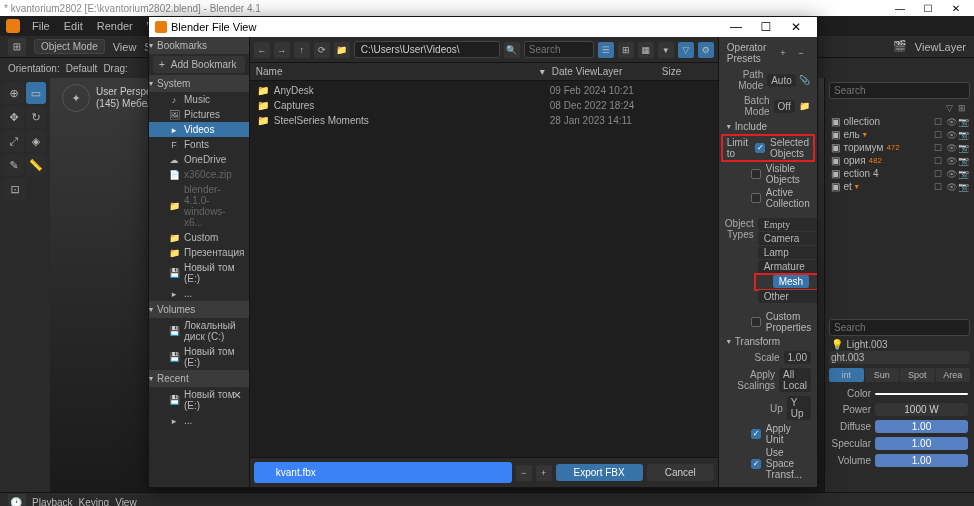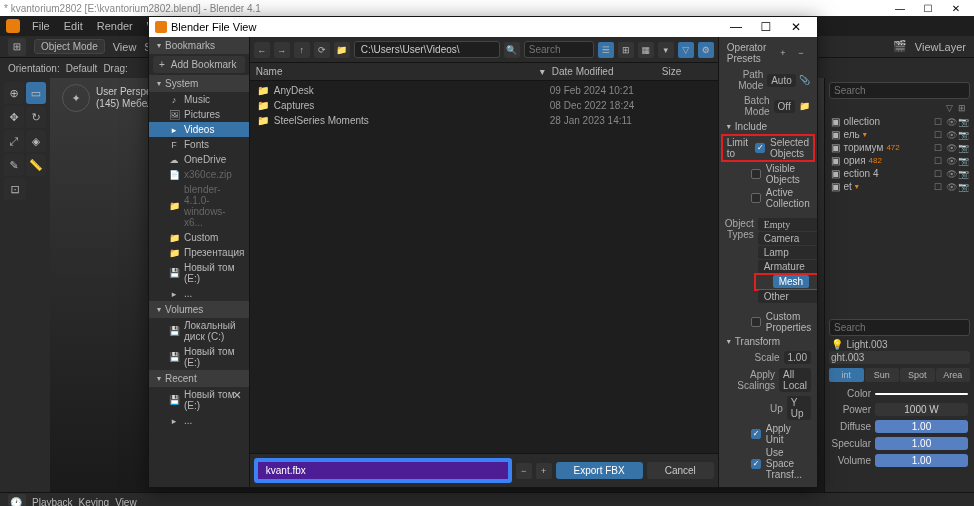--- a/index.html
+++ b/index.html
@@ -30,21 +30,21 @@
 .out-icn { width: 10px; height: 10px; color: #888; font-size: 9px; }
 .bottom-bar { background: #2a2a2a; height: 20px; display: flex; align-items: center; padding: 0 8px; gap: 6px; font-size: 10px; border-top: 1px solid #141414; }
 
 .dialog { position: absolute; top: 16px; left: 148px; width: 670px; height: 472px; background: #2a2a2a; border: 1px solid #141414; box-shadow: 0 4px 20px rgba(0,0,0,0.5); display: flex; flex-direction: column; }
 .dlg-title { background: #fff; color: #000; height: 20px; display: flex; align-items: center; padding: 0 6px; font-size: 11px; }
 .dlg-title .logo2 { width: 12px; height: 12px; background: #e87d0d; border-radius: 2px; margin-right: 4px; }
 .dlg-title .dt-text { flex: 1; }
 .dlg-title .dt-btn { width: 30px; text-align: center; cursor: pointer; font-size: 12px; }
 .dlg-body { flex: 1; display: flex; background: #1e1e1e; overflow: hidden; }
 .dlg-left { width: 144px; background: #2a2a2a; border-right: 1px solid #141414; overflow-y: auto; }
-.panel-hdr { background: #3b3b3b; padding: 3px 8px; font-size: 10px; display: flex; align-items: center; gap: 4px; }
+.panel-hdr { background: #3b3b3b; padding: 3px 0; font-size: 10px; display: flex; align-items: center; gap: 4px; }
 .panel-hdr::before { content: "▾"; font-size: 8px; }
 .bookmark-add { background: #353535; margin: 2px 4px; padding: 3px 6px; border-radius: 3px; font-size: 10px; display: flex; align-items: center; gap: 6px; cursor: pointer; }
 .tree-row { padding: 2px 6px 2px 20px; font-size: 10px; display: flex; align-items: center; gap: 5px; cursor: pointer; position: relative; }
 .tree-row.selected { background: #3873a8; color: #fff; }
 .tree-row .ticn { width: 10px; display: inline-block; text-align: center; font-size: 9px; }
 .dlg-center { flex: 1; display: flex; flex-direction: column; }
 .dlg-toolbar { background: #2a2a2a; padding: 4px; display: flex; align-items: center; gap: 4px; border-bottom: 1px solid #141414; }
 .path-input { flex: 1; background: #1e1e1e; border: 1px solid #444; border-radius: 3px; padding: 2px 6px; color: #ccc; font-size: 10px; }
 .search-input { width: 70px; background: #1e1e1e; border: 1px solid #444; border-radius: 3px; padding: 2px 4px; color: #888; font-size: 10px; }
 .tb-icn { width: 16px; height: 16px; background: #353535; border-radius: 2px; display: flex; align-items: center; justify-content: center; cursor: pointer; font-size: 9px; }
@@ -67,21 +67,21 @@
 .opt-sect { padding: 2px 6px; font-size: 10px; display: flex; align-items: center; gap: 4px; }
 .opt-sect::before { content: "▾"; font-size: 8px; }
 .chk-row { display: flex; align-items: center; padding: 1px 4px 1px 30px; gap: 5px; font-size: 10px; }
 .chk { width: 10px; height: 10px; border: 1px solid #666; border-radius: 2px; display: inline-block; background: #2a2a2a; flex-shrink: 0; }
 .chk.checked { background: #3873a8; border-color: #3873a8; position: relative; }
 .chk.checked::after { content: "✓"; color: #fff; font-size: 8px; position: absolute; top: -1px; left: 1px; }
 .type-btn { background: #2a2a2a; padding: 1px 6px; margin: 1px 4px 1px 30px; border-radius: 2px; font-size: 10px; cursor: pointer; }
 .type-btn.selected { background: #3873a8; color: #fff; }
 .red-box { border: 2px solid #e02020; padding: 0; margin: 0; }
 .dlg-footer { background: #2a2a2a; padding: 4px; display: flex; align-items: center; gap: 4px; border-top: 1px solid #141414; }
-.fname-input { flex: 1; background: #4c1d95; border: 4px solid #3b82f6; border-radius: 3px; padding: 3px 8px; color: #fff; font-size: 10px; }
+.fname-input { flex: 1; background: #3b82f6; border: 2px solid #3b82f6; border-radius: 3px; padding: 3px 20px; color: #fff; font-size: 10px; }
 .btn-export { background: #3873a8; color: #fff; border: none; border-radius: 3px; padding: 3px 18px; font-size: 10px; cursor: pointer; }
 .btn-cancel { background: #353535; color: #ccc; border: none; border-radius: 3px; padding: 3px 18px; font-size: 10px; cursor: pointer; }
 .props-panel { position: absolute; right: 0; top: 315px; width: 150px; height: 160px; background: #2a2a2a; border-left: 1px solid #141414; padding: 4px; font-size: 10px; }
 .prop-row { display: flex; align-items: center; padding: 2px; gap: 4px; }
 .prop-row .plbl { width: 40px; text-align: right; font-size: 10px; color: #aaa; }
 .prop-row .pval { flex: 1; background: #5680c2; color: #fff; text-align: center; border-radius: 3px; padding: 1px; font-size: 10px; }
 .prop-row .pval.white { background: #fff; }
 .tab-row { display: flex; gap: 1px; margin: 4px 0; }
 .tab-row .ptab { flex: 1; background: #353535; padding: 2px; text-align: center; font-size: 9px; border-radius: 2px; cursor: pointer; }
 .tab-row .ptab.active { background: #3873a8; }
@@ -367,21 +367,21 @@
         <span class="tb-icn blue">☰</span>
         <span class="tb-icn">⊞</span>
         <span class="tb-icn">▦</span>
         <span class="tb-icn">▾</span>
         <span class="tb-icn blue">▽</span>
         <span class="tb-icn blue">⚙</span>
       </div>
       <div class="file-header">
         <span class="fh-name">Name</span>
         <span style="width:12px">▾</span>
-        <span class="fh-date">Date Modified</span>
+        <span class="fh-date">Date ViewLayer</span>
         <span class="fh-size">Size</span>
       </div>
       <div class="file-list" id="file-list">
           <div class="file-row">
             <span class="ficn">📁</span>
             <span class="fr-name">AnyDesk</span>
             <span class="fr-date">09 Feb 2024 10:21</span>
             <span class="fr-size"></span>
           </div>
           <div class="file-row">

